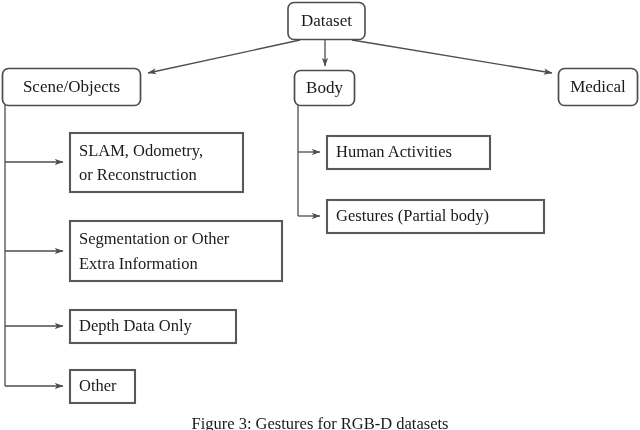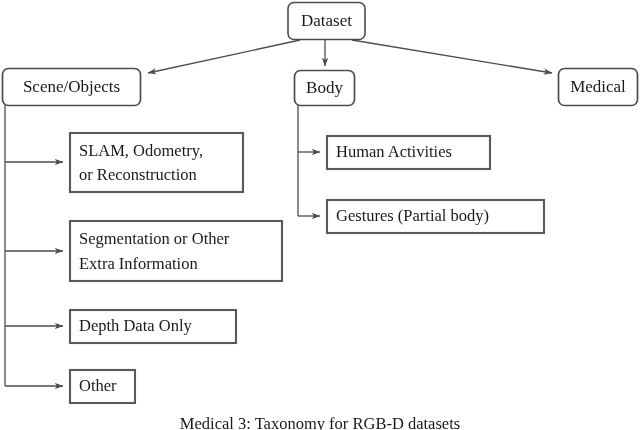--- a/index.html
+++ b/index.html
@@ -144,15 +144,15 @@
       <rect class="node-box leaf" x="327" y="136" width="163" height="33"></rect>
       <text class="node-label small" x="336" y="153">Human Activities</text>
     </g>
 
     <g>
       <rect class="node-box leaf" x="327" y="200" width="217" height="33"></rect>
       <text class="node-label small" x="336" y="217">Gestures (Partial body)</text>
     </g>
   </svg>
 
-  <div class="caption-text">Medical 3: Taxonomy for RGB-D datasets</div>
+  <div class="caption-text">Figure 3: Gestures for RGB-D datasets</div>
 
 </div>
 
 </body></html>

